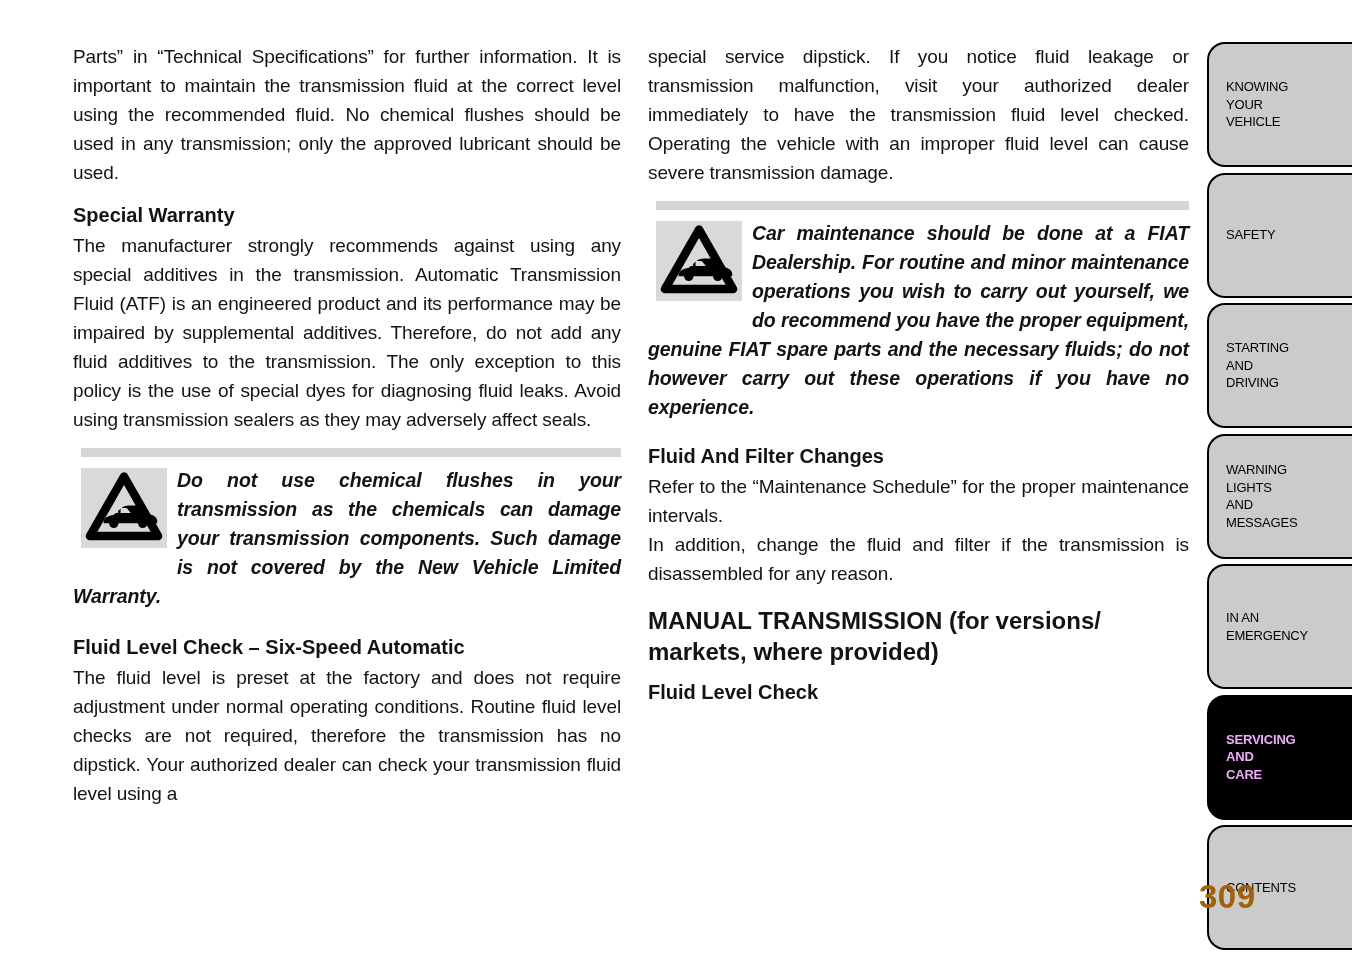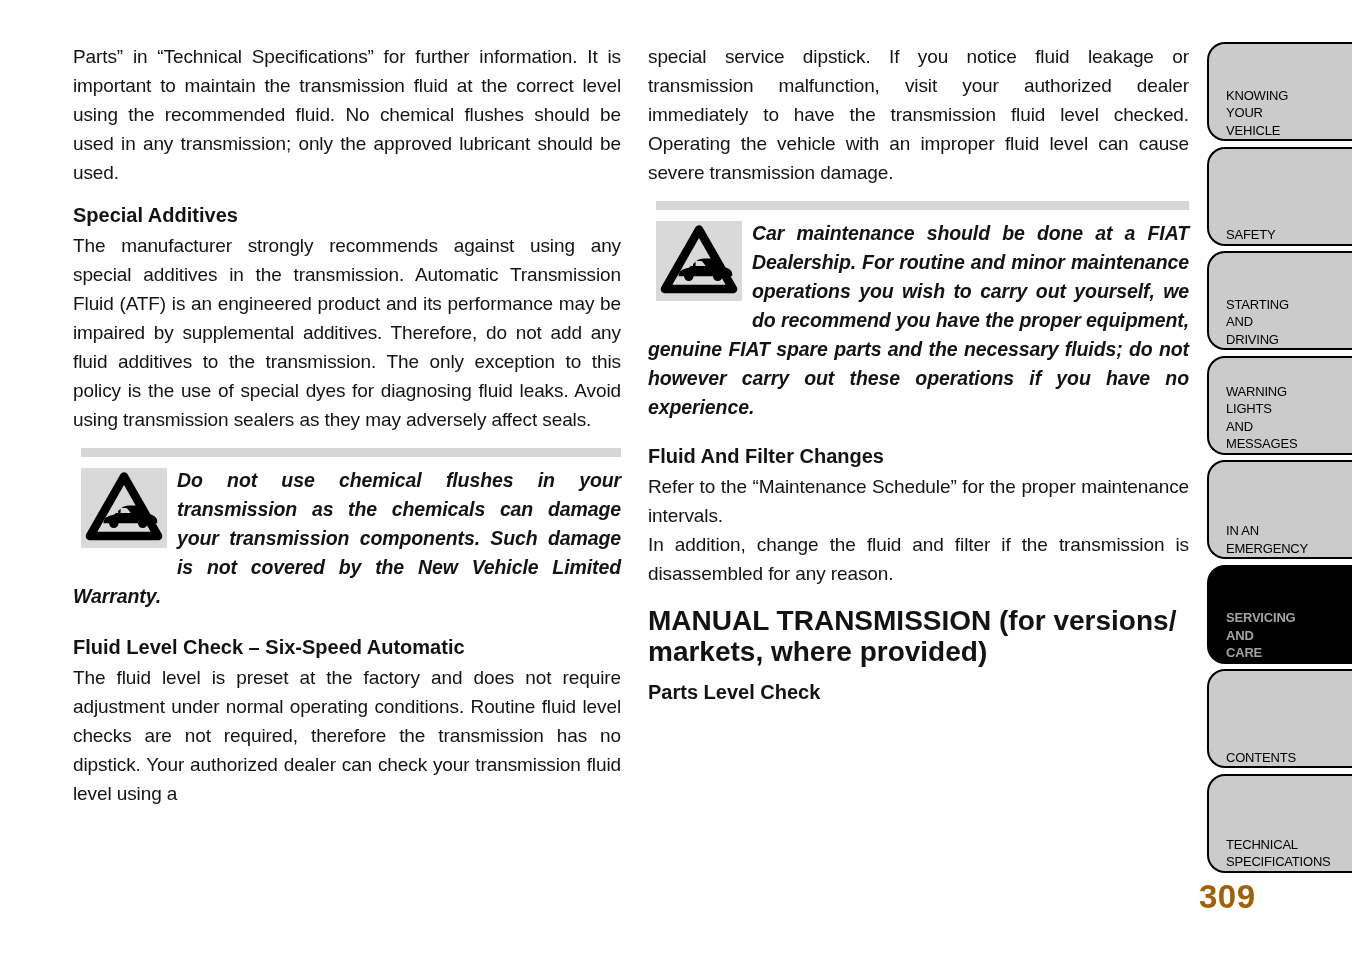--- a/index.html
+++ b/index.html
@@ -27,21 +27,21 @@
   }
   .h-sub {
     margin: 14px 0 2px 0;
     font-size: 20px;
     line-height: 28px;
     font-weight: bold;
   }
   .h-sub.tight { margin-top: 22px; }
   .h-main {
     margin: 17px 0 6px 0;
-    font-size: 28px;
+    font-size: 24px;
     line-height: 31px;
     font-weight: bold;
   }
   .gap-p { }
 
   
   .warn { margin-top: 14px; }
   .warn-bar {
     height: 9px;
     margin-left: 8px;
@@ -66,44 +66,44 @@
   .warn-icon svg { display: block; width: 100%; height: 100%; }
 
   
   .sidebar {
     position: absolute;
     top: 42px; right: 0;
     width: 145px;
   }
   .tab {
     position: relative;
-    height: 99px;
+    height: 125px;
     margin-bottom: 5.5px;
     background: #cbcbcb;
     border: 2.5px solid #000;
     border-right: none;
     border-radius: 18px 0 0 18px;
     display: flex;
-    align-items: flex-end;
+    align-items: center;
     cursor: pointer;
   }
   .tab-label {
     padding-left: 17px;
     font-size: 13px;
     line-height: 17.5px;
     letter-spacing: -0.2px;
     white-space: pre-line;
     color: #000;
   }
   .tab.active {
     background: #000;
     border-color: #000;
   }
   .tab.active .tab-label {
-    color: #a3a3a3;
+    color: #f0abfc;
     font-weight: bold;
   }
 
   
   .page-number {
     position: absolute;
     left: 1199px; top: 878px;
     font-size: 33px;
     font-weight: bold;
     letter-spacing: 0.5px;
@@ -111,21 +111,21 @@
   }
 </style>
 </head>
 <body>
 
 <div class="page">
 
   <section class="col col-left">
     <p class="body-p">Parts” in “Technical Specifications” for further information. It is important to maintain the transmission fluid at the correct level using the recommended fluid. No chemical flushes should be used in any transmission; only the approved lubricant should be used.</p>
 
-    <h3 class="h-sub">Special Additives</h3>
+    <h3 class="h-sub">Special Warranty</h3>
     <p class="body-p">The manufacturer strongly recommends against using any special additives in the transmission. Automatic Transmission Fluid (ATF) is an engineered product and its performance may be impaired by supplemental additives. Therefore, do not add any fluid additives to the transmission. The only exception to this policy is the use of special dyes for diagnosing fluid leaks. Avoid using transmission sealers as they may adversely affect seals.</p>
 
     <div class="warn">
       <div class="warn-bar"></div>
       <div class="warn-content">
         <span class="warn-icon">
           <svg viewBox="0 0 100 94" xmlns="http://www.w3.org/2000/svg">
             <path d="M50 10 L90 80 H10 Z" fill="none" stroke="#000" stroke-width="10" stroke-linejoin="round"></path>
             <g fill="#000">
               <path d="M26 64 c0 -5 5 -8 12 -9 l9 -8 c2 -2 5 -3 9 -3 h10 c4 0 6 1 8 4 l5 6 c6 1 10 4 10 8 v3 h-63 z"></path>
@@ -161,21 +161,21 @@
         </span><span class="warn-text">Car maintenance should be done at a FIAT Dealership. For routine and minor maintenance operations you wish to carry out yourself, we do recommend you have the proper equipment, genuine FIAT spare parts and the necessary fluids; do not however carry out these operations if you have no experience.</span>
       </div>
     </div>
 
     <h3 class="h-sub" style="margin-top:20px">Fluid And Filter Changes</h3>
     <p class="body-p">Refer to the “Maintenance Schedule” for the proper maintenance intervals.</p>
     <p class="body-p gap-p">In addition, change the fluid and filter if the transmission is disassembled for any reason.</p>
 
     <h2 class="h-main">MANUAL TRANSMISSION (for versions/ markets, where provided)</h2>
 
-    <h3 class="h-sub" style="margin-top:11px">Parts Level Check</h3>
+    <h3 class="h-sub" style="margin-top:11px">Fluid Level Check</h3>
   </section>
 
   <aside class="sidebar">
     <div class="tab">
       <span class="tab-label">KNOWING
 YOUR
 VEHICLE</span>
     </div>
     <div class="tab">
       <span class="tab-label">SAFETY</span>

